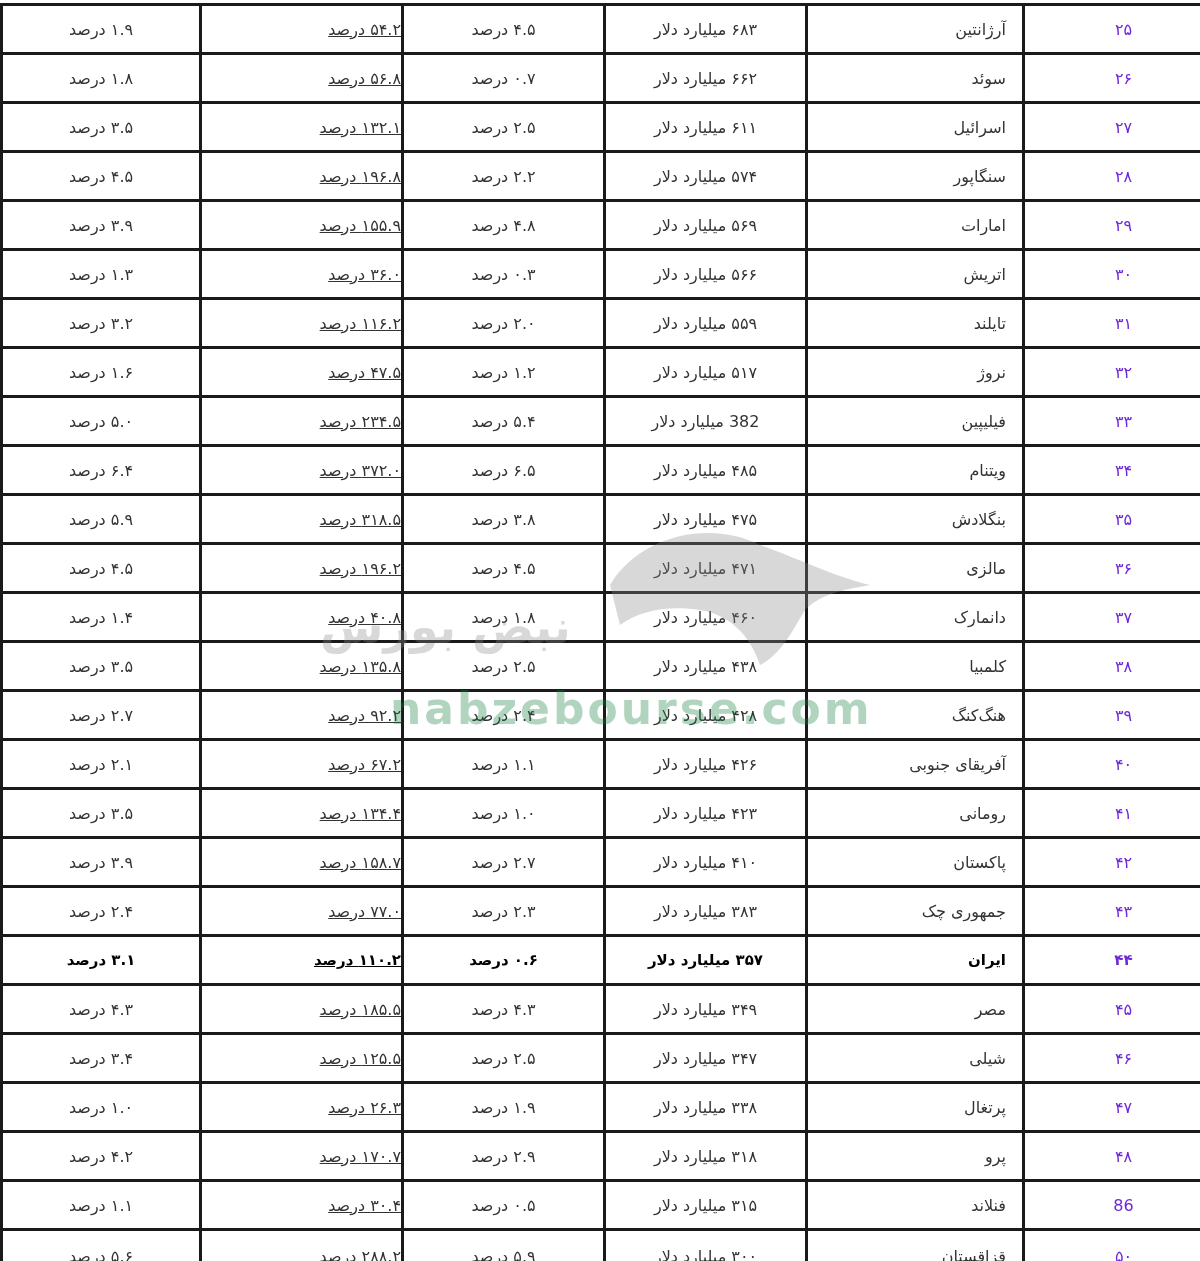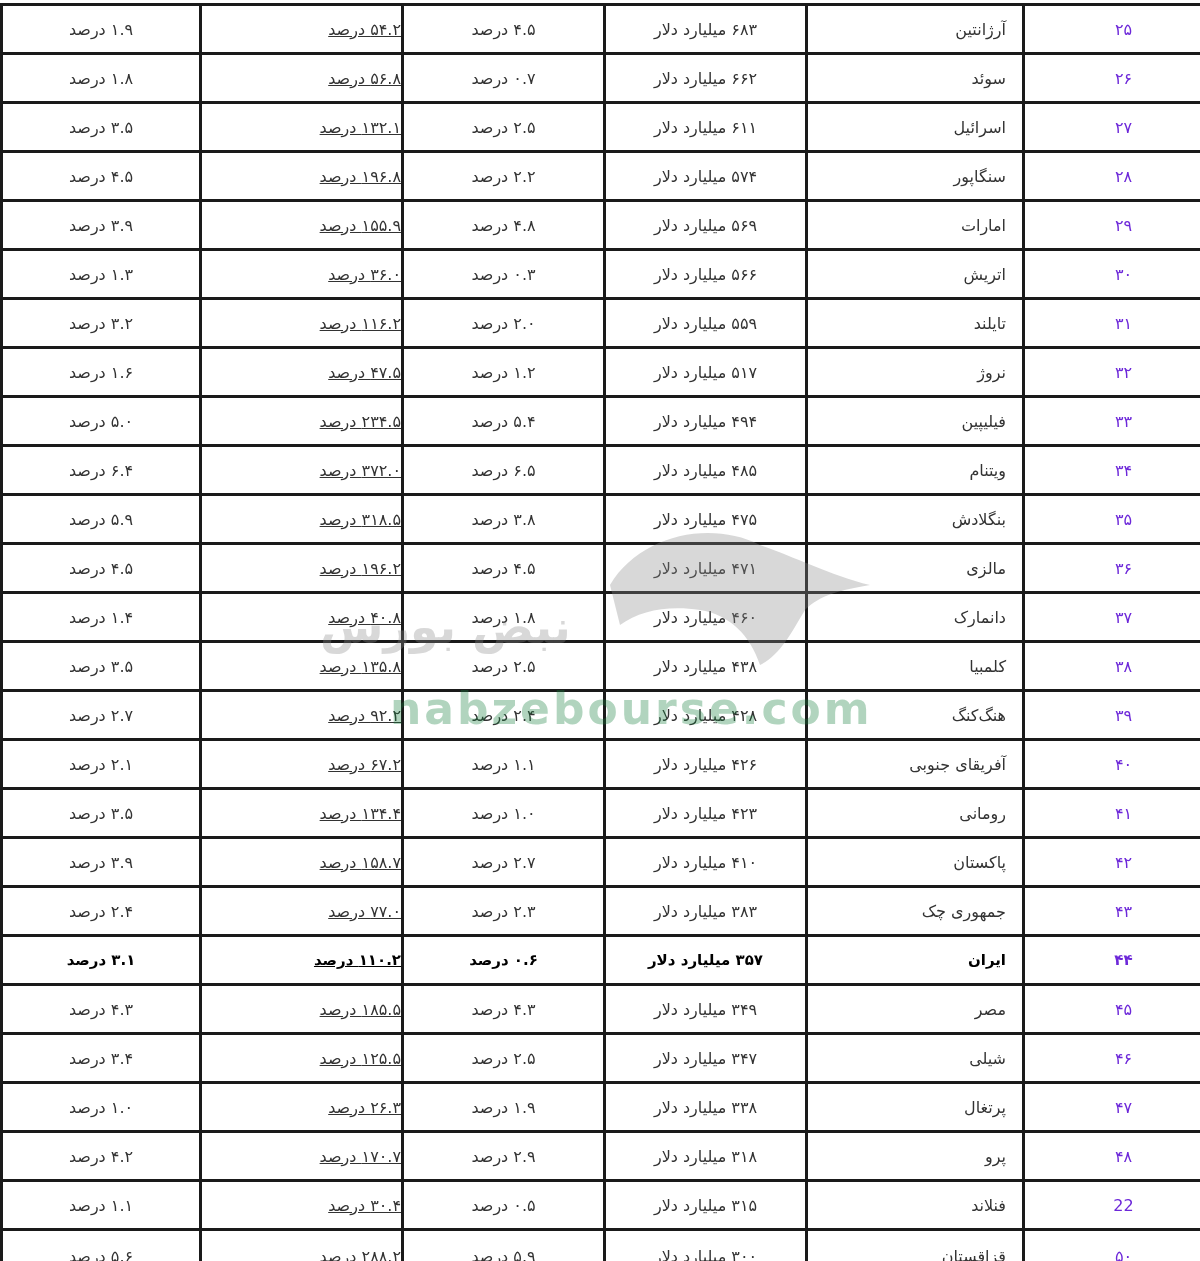--- a/index.html
+++ b/index.html
@@ -149,21 +149,21 @@
           <td class="c-rank"><span class="rank-text">۳۲</span></td>
           <td class="c-country"><span class="cell-text">نروژ</span></td>
           <td class="c-gdp"><span class="cell-text">۵۱۷ میلیارد دلار</span></td>
           <td class="c-g1"><span class="cell-text">۱.۲ درصد</span></td>
           <td class="c-g2"><span class="cell-text">۴۷.۵ درصد</span></td>
           <td class="c-g3"><span class="cell-text">۱.۶ درصد</span></td>
         </tr>
         <tr>
           <td class="c-rank"><span class="rank-text">۳۳</span></td>
           <td class="c-country"><span class="cell-text">فیلیپین</span></td>
-          <td class="c-gdp"><span class="cell-text">۴۹۴ میلیارد دلار</span></td>
+          <td class="c-gdp"><span class="cell-text">382 میلیارد دلار</span></td>
           <td class="c-g1"><span class="cell-text">۵.۴ درصد</span></td>
           <td class="c-g2"><span class="cell-text">۲۳۴.۵ درصد</span></td>
           <td class="c-g3"><span class="cell-text">۵.۰ درصد</span></td>
         </tr>
         <tr>
           <td class="c-rank"><span class="rank-text">۳۴</span></td>
           <td class="c-country"><span class="cell-text">ویتنام</span></td>
           <td class="c-gdp"><span class="cell-text">۴۸۵ میلیارد دلار</span></td>
           <td class="c-g1"><span class="cell-text">۶.۵ درصد</span></td>
           <td class="c-g2"><span class="cell-text">۳۷۲.۰ درصد</span></td>
@@ -275,21 +275,21 @@
         </tr>
         <tr>
           <td class="c-rank"><span class="rank-text">۴۸</span></td>
           <td class="c-country"><span class="cell-text">پرو</span></td>
           <td class="c-gdp"><span class="cell-text">۳۱۸ میلیارد دلار</span></td>
           <td class="c-g1"><span class="cell-text">۲.۹ درصد</span></td>
           <td class="c-g2"><span class="cell-text">۱۷۰.۷ درصد</span></td>
           <td class="c-g3"><span class="cell-text">۴.۲ درصد</span></td>
         </tr>
         <tr>
-          <td class="c-rank"><span class="rank-text">22</span></td>
+          <td class="c-rank"><span class="rank-text">86</span></td>
           <td class="c-country"><span class="cell-text">فنلاند</span></td>
           <td class="c-gdp"><span class="cell-text">۳۱۵ میلیارد دلار</span></td>
           <td class="c-g1"><span class="cell-text">۰.۵ درصد</span></td>
           <td class="c-g2"><span class="cell-text">۳۰.۴ درصد</span></td>
           <td class="c-g3"><span class="cell-text">۱.۱ درصد</span></td>
         </tr>
         <tr>
           <td class="c-rank"><span class="rank-text">۵۰</span></td>
           <td class="c-country"><span class="cell-text">قزاقستان</span></td>
           <td class="c-gdp"><span class="cell-text">۳۰۰ میلیارد دلار</span></td>

